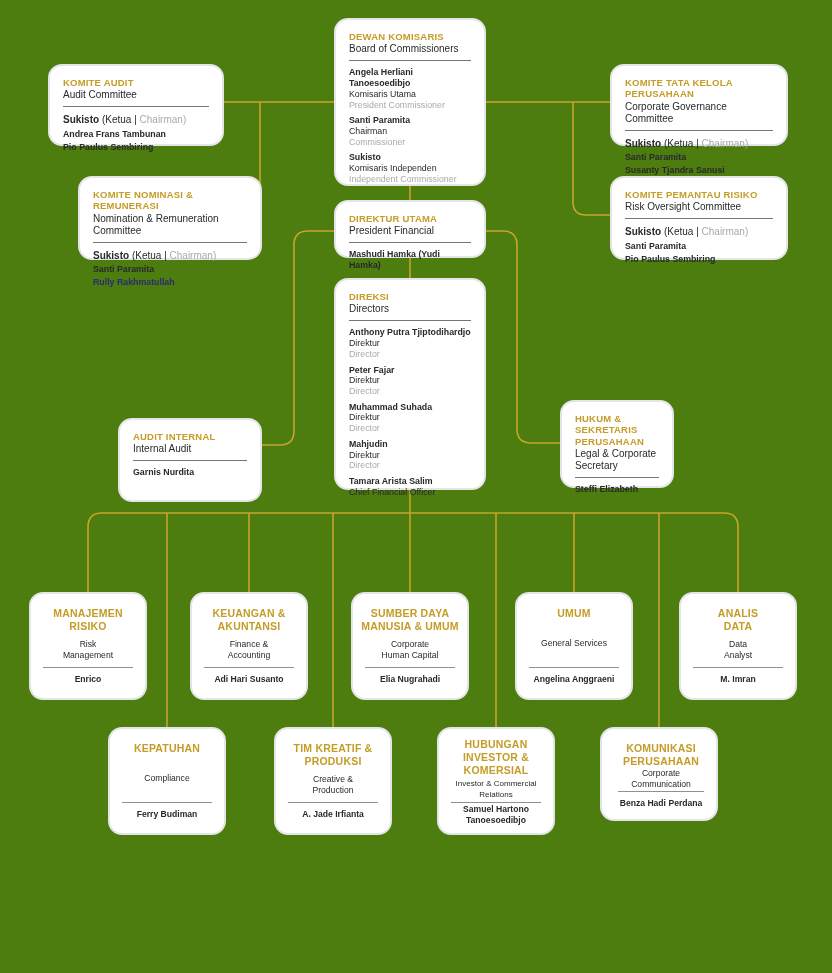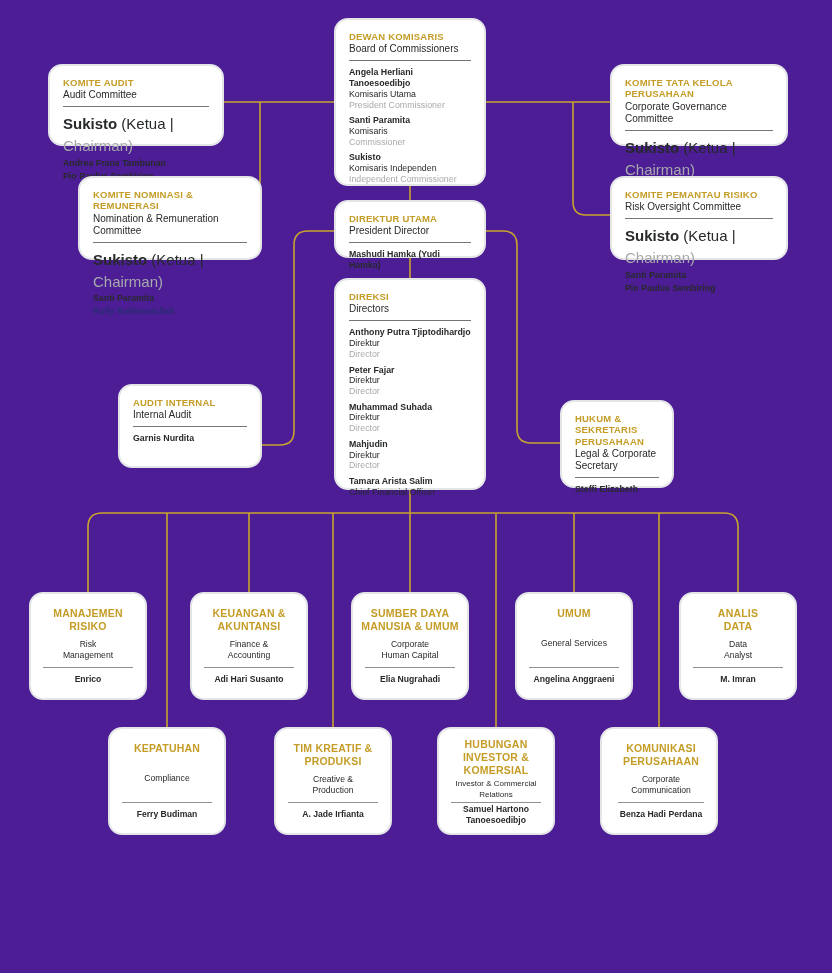--- a/index.html
+++ b/index.html
@@ -1,32 +1,32 @@
 <!DOCTYPE html>
 <html><head>
 <meta charset="utf-8">
 <style>
   html,body { margin:0; padding:0; background:#ffffff; }
   #canvas {
-    position:relative; width:832px; height:973px; background:#4c1d95;
+    position:relative; width:832px; height:973px; background:#4d7c0f;
     font-family:"Liberation Sans", sans-serif; color:#27292B; overflow:hidden;
   }
   svg.lines { position:absolute; left:0; top:0; z-index:0; }
   .box {
     position:absolute; z-index:1; background:#ffffff; box-sizing:border-box;
     border:2px solid #E4E5E7; border-radius:14px; padding:11px 13px;
   }
   .t-gold { color:#C49C26; font-weight:bold; font-size:9.5px; letter-spacing:.2px; line-height:1.2; white-space:pre-line; }
   .t-sub  { font-size:10px; line-height:1.2; margin-top:1px; white-space:pre-line; }
   .hr     { border:none; border-top:1px solid #737578; margin:5px 0 6px 0; }
   .member { margin-bottom:5px; }
   .mname  { font-weight:bold; font-size:8.8px; line-height:1.22; }
   .mrole  { font-size:8.8px; line-height:1.22; }
   .men    { font-size:8.8px; line-height:1.22; color:#A7A9AC; }
-  .chair-line { font-size:15px; line-height:1.45; }
+  .chair-line { font-size:10px; line-height:1.45; }
   .chair-line b { font-weight:bold; }
   .chair-line .gr { color:#A7A9AC; }
   .nlist .mname { line-height:1.45; }
   .navy { color:#2B2C74; }
   
   .mini { display:flex; flex-direction:column; text-align:center; padding:13px 8px 7px 8px; }
   .mini .mt { color:#C49C26; font-weight:bold; font-size:10.5px; line-height:1.25; letter-spacing:.2px; white-space:pre-line; }
   .mini .ms { flex:1; display:flex; align-items:center; justify-content:center; font-size:8.6px; line-height:1.3; white-space:pre-line; }
   .mini .hr2 { border:none; border-top:1px solid #8E9093; margin:0 4px 0 4px; }
   .mini .mn { min-height:23px; display:flex; align-items:center; justify-content:center; font-weight:bold; font-size:8.6px; line-height:1.2; white-space:pre-line; }
@@ -60,21 +60,21 @@
     <div class="t-gold">DEWAN KOMISARIS</div>
     <div class="t-sub">Board of Commissioners</div>
     <hr class="hr">
     <div class="member">
       <div class="mname">Angela Herliani Tanoesoedibjo</div>
       <div class="mrole">Komisaris Utama</div>
       <div class="men">President Commissioner</div>
     </div>
     <div class="member">
       <div class="mname">Santi Paramita</div>
-      <div class="mrole">Komisaris</div>
+      <div class="mrole">Chairman</div>
       <div class="men">Commissioner</div>
     </div>
     <div class="member">
       <div class="mname">Sukisto</div>
       <div class="mrole">Komisaris Independen</div>
       <div class="men">Independent Commissioner</div>
     </div>
   </div>
 
   <div class="box" style="left:48px; top:64px; width:176px; height:82px;">
@@ -116,21 +116,21 @@
     <hr class="hr">
     <div class="nlist">
       <div class="chair-line"><b>Sukisto</b><span> (Ketua | </span><span class="gr">Chairman)</span></div>
       <div class="mname">Santi Paramita</div>
       <div class="mname">Pio Paulus Sembiring</div>
     </div>
   </div>
 
   <div class="box" style="left:334px; top:200px; width:152px; height:58px;">
     <div class="t-gold">DIREKTUR UTAMA</div>
-    <div class="t-sub">President Director</div>
+    <div class="t-sub">President Financial</div>
     <hr class="hr">
     <div class="mname">Mashudi Hamka (Yudi Hamka)</div>
   </div>
 
   <div class="box" style="left:334px; top:278px; width:152px; height:212px;">
     <div class="t-gold">DIREKSI</div>
     <div class="t-sub">Directors</div>
     <hr class="hr">
     <div class="member">
       <div class="mname">Anthony Putra Tjiptodihardjo</div>
@@ -151,21 +151,21 @@
       <div class="mname">Mahjudin</div>
       <div class="mrole">Direktur</div>
       <div class="men">Director</div>
     </div>
     <div class="member">
       <div class="mname">Tamara Arista Salim</div>
       <div class="mrole">Chief Financial Officer</div>
     </div>
   </div>
 
-  <div class="box" style="left:118px; top:384px; width:144px; height:84px;">
+  <div class="box" style="left:118px; top:418px; width:144px; height:84px;">
     <div class="t-gold">AUDIT INTERNAL</div>
     <div class="t-sub">Internal Audit</div>
     <hr class="hr">
     <div class="mname">Garnis Nurdita</div>
   </div>
 
   <div class="box" style="left:560px; top:400px; width:114px; height:88px;">
     <div class="t-gold">HUKUM &amp;
 SEKRETARIS PERUSAHAAN</div>
     <div class="t-sub">Legal &amp; Corporate Secretary</div>
@@ -229,21 +229,21 @@
   <div class="box mini" style="left:437px; top:727px; width:118px; height:108px; padding-top:9px;">
     <div class="mt">HUBUNGAN
 INVESTOR &amp;
 KOMERSIAL</div>
     <div class="ms" style="font-size:8px;">Investor &amp; Commercial
 Relations</div>
     <hr class="hr2">
     <div class="mn">Samuel Hartono
 Tanoesoedibjo</div>
   </div>
-  <div class="box mini" style="left:600px; top:727px; width:118px; height:108px;padding-left:12px;">
+  <div class="box mini" style="left:600px; top:727px; width:118px; height:94px;padding-left:12px;">
     <div class="mt">KOMUNIKASI
 PERUSAHAAN</div>
     <div class="ms">Corporate
 Communication</div>
     <hr class="hr2">
     <div class="mn">Benza Hadi Perdana</div>
   </div>
 
 </div>
 

